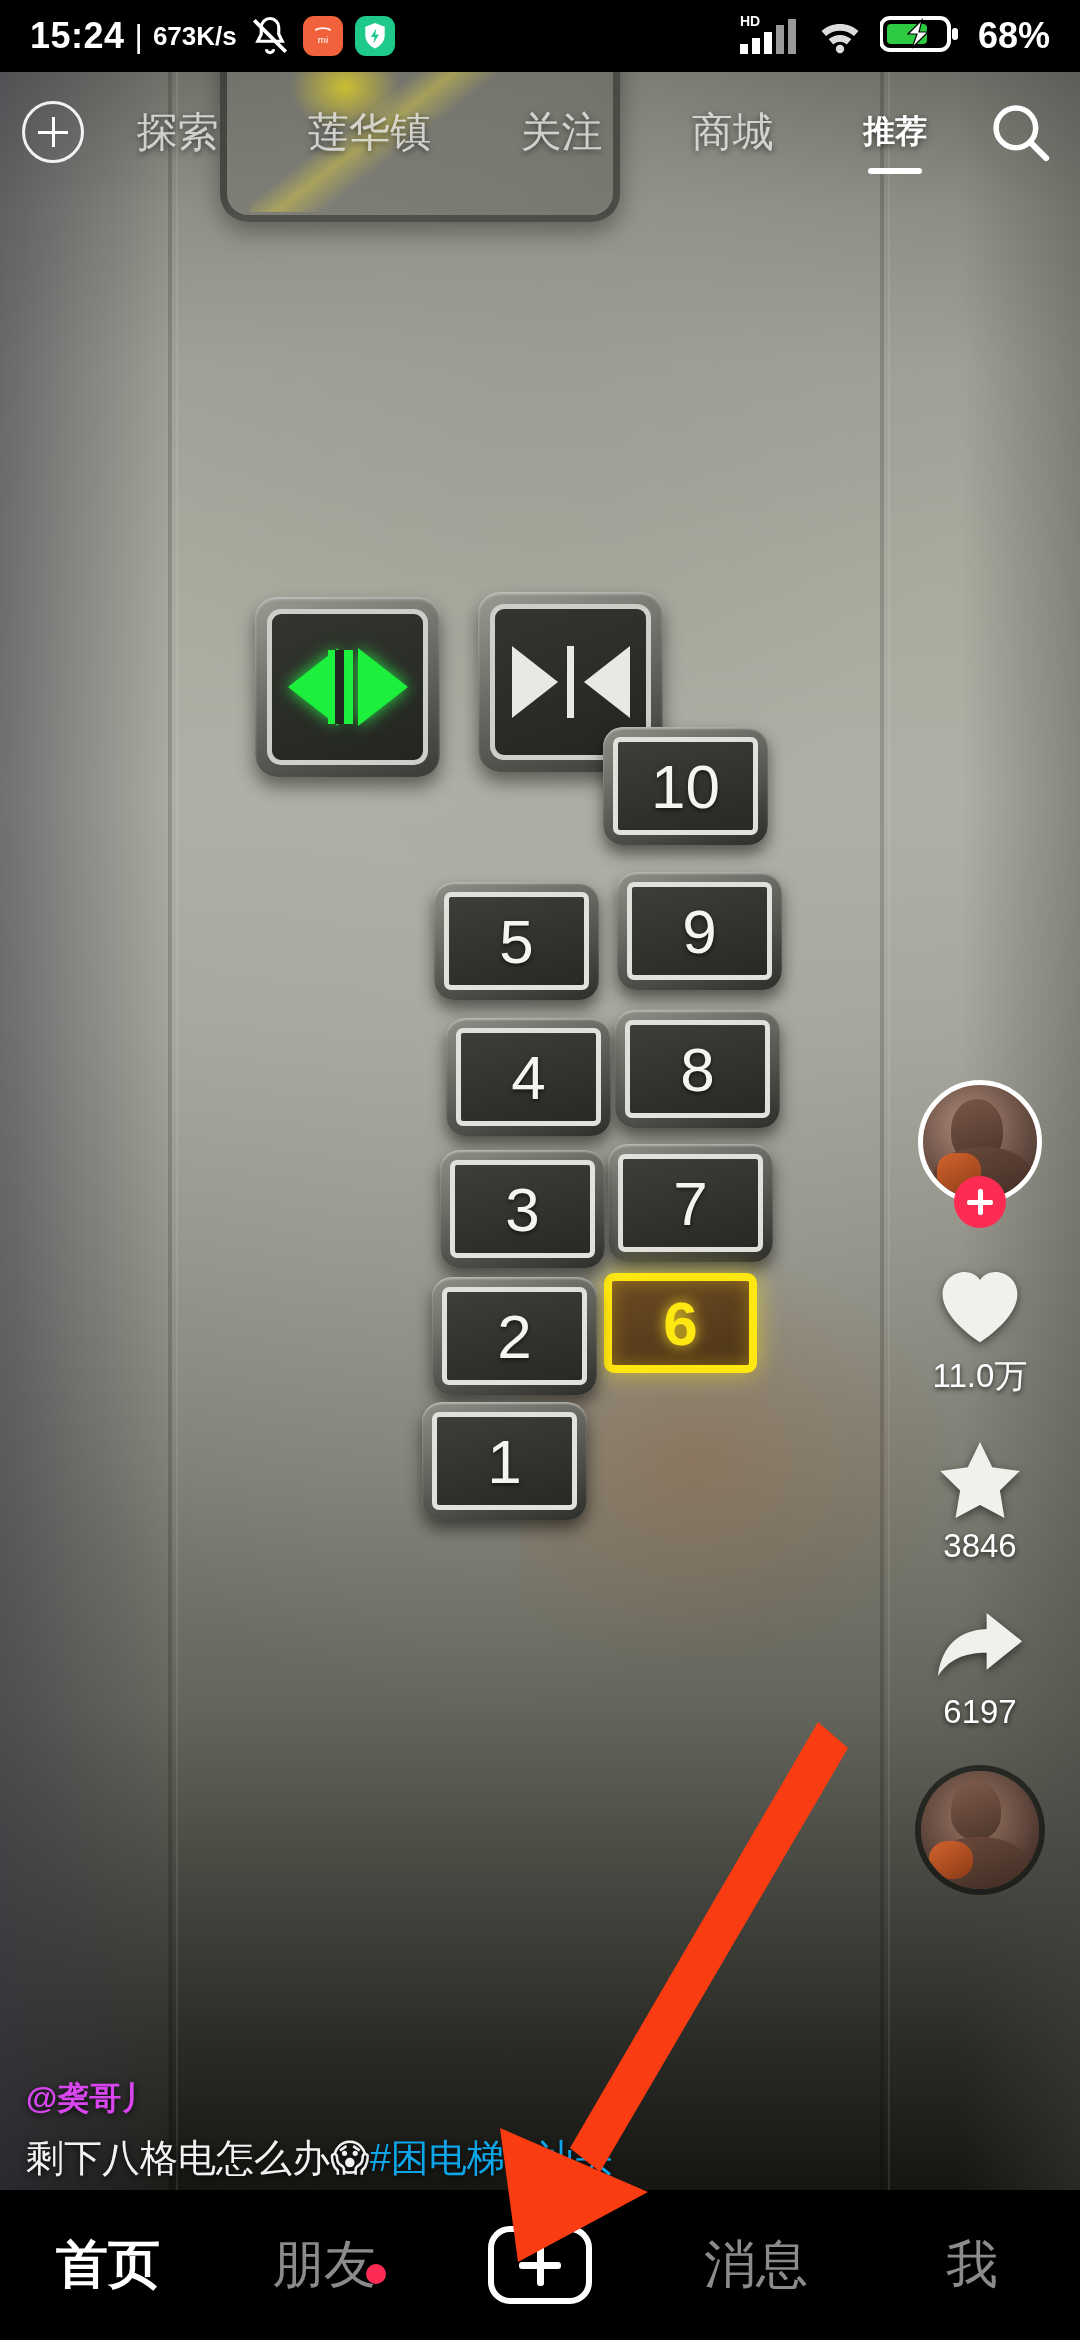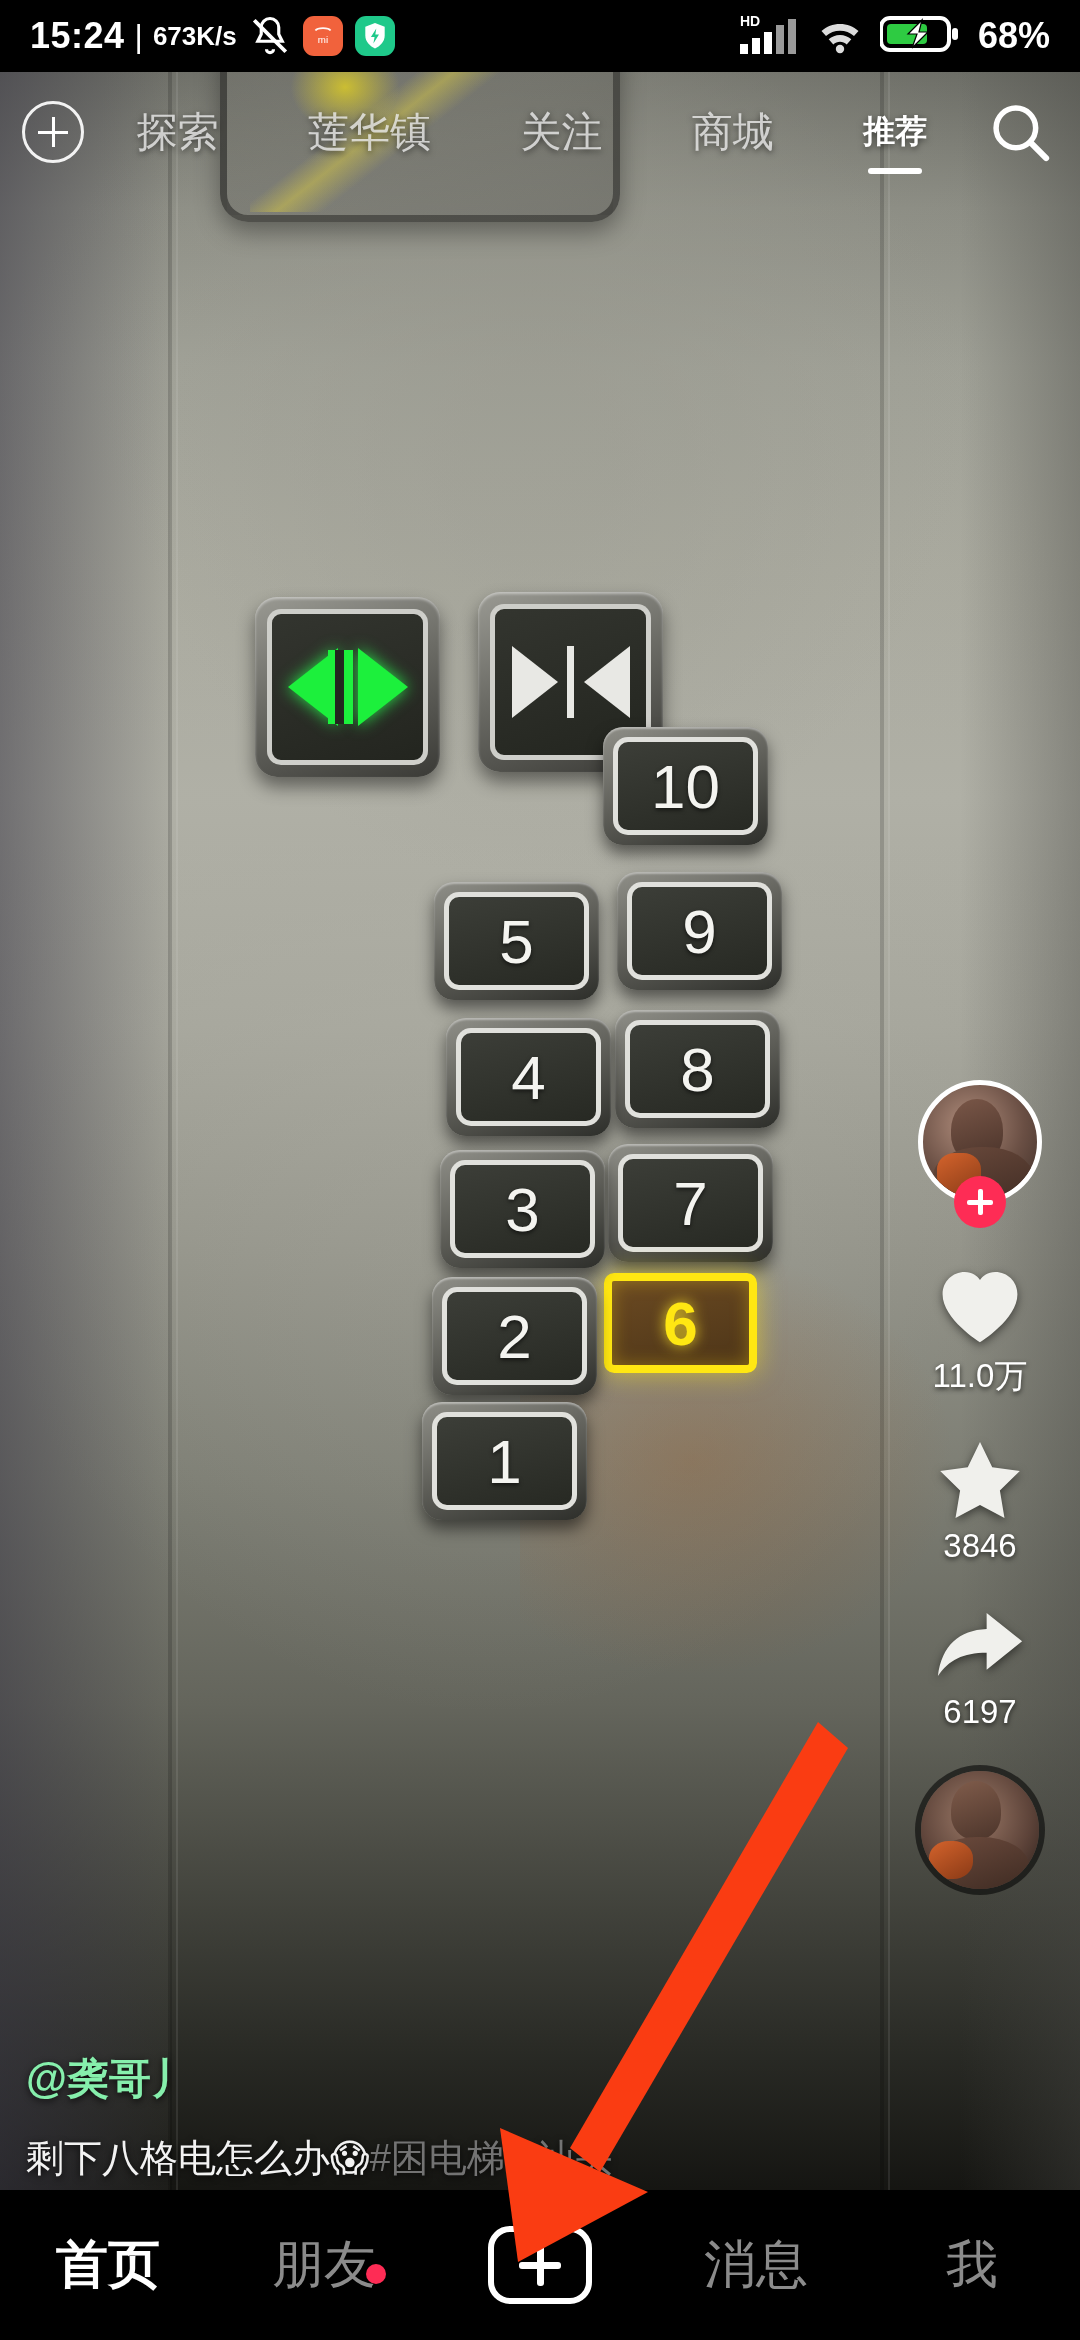--- a/index.html
+++ b/index.html
@@ -94,21 +94,21 @@
   .dclose-ico .bar{ position:absolute; left:55px; top:0px; width:7px; height:72px; background:#e8e8e4; }
 
   
   .fbtn{
     position:absolute; width:165px; height:118px; border-radius:20px;
     background:linear-gradient(160deg,#8f8f88,#5e5e58 50%,#2d2e2a);
     padding:10px;
     box-shadow:0 9px 16px rgba(0,0,0,.5), inset 0 2px 2px rgba(255,255,255,.4);
   }
   .fbtn .face{
-    width:100%; height:100%; border-radius:15px;
+    width:100%; height:100%; border-radius:7px;
     border:5px solid rgba(240,240,236,.92);
     background:linear-gradient(165deg,#3c3e38,#272923);
     display:flex; align-items:center; justify-content:center;
     color:#f4f4f0; font-size:62px; font-weight:400;
     font-family:"Liberation Sans",sans-serif;
     text-shadow:0 2px 4px rgba(0,0,0,.6);
   }
   .fbtn.lit{ background:none; box-shadow:none; padding:6px; }
   .fbtn.lit .face{
     border:8px solid #ffe712; border-radius:10px;
@@ -180,25 +180,25 @@
      box-shadow:0 0 0 6px rgba(0,0,0,.55); margin-top:6px; }
   .rail-disc .head{ position:absolute; left:30px; top:10px; width:50px; height:58px;
      border-radius:50% 50% 42% 42%; background:linear-gradient(160deg,#805c4b,#4c352b); }
   .rail-disc .body{ position:absolute; left:8px; bottom:-8px; width:100px; height:60px;
      border-radius:48% 48% 0 0; background:linear-gradient(160deg,#6e4c3e,#3a2820); }
   .rail-disc .scarf{ position:absolute; left:8px; bottom:10px; width:44px; height:38px;
      border-radius:45%; background:linear-gradient(150deg,#d4632c,#8a3a16); }
 
   
   .caption{ position:absolute; left:26px; bottom:158px; width:720px; z-index:40; }
-  .caption .uname{ color:#86efac; font-size:42px; font-weight:700; text-shadow:0 2px 7px rgba(0,0,0,.8);
-      margin-bottom:28px; }
+  .caption .uname{ color:#d946ef; font-size:32px; font-weight:700; text-shadow:0 2px 7px rgba(0,0,0,.8);
+      margin-bottom:14px; }
   .caption .desc{ color:#f2f2f2; font-size:38px; font-weight:400; line-height:1.25;
       text-shadow:0 2px 7px rgba(0,0,0,.85); }
-  .caption .tag{ color:#737373; }
+  .caption .tag{ color:#0ea5e9; }
 
   
   .arrow{ position:absolute; left:0; top:0; width:1080px; height:2340px; z-index:55; pointer-events:none; }
 
   
   .bottombar{
     position:absolute; left:0; bottom:0; width:1080px; height:150px; background:#000;
     display:flex; align-items:center; z-index:50;
   }
   .bnav{ flex:1 1 0; display:flex; align-items:center; justify-content:center; position:relative; }

